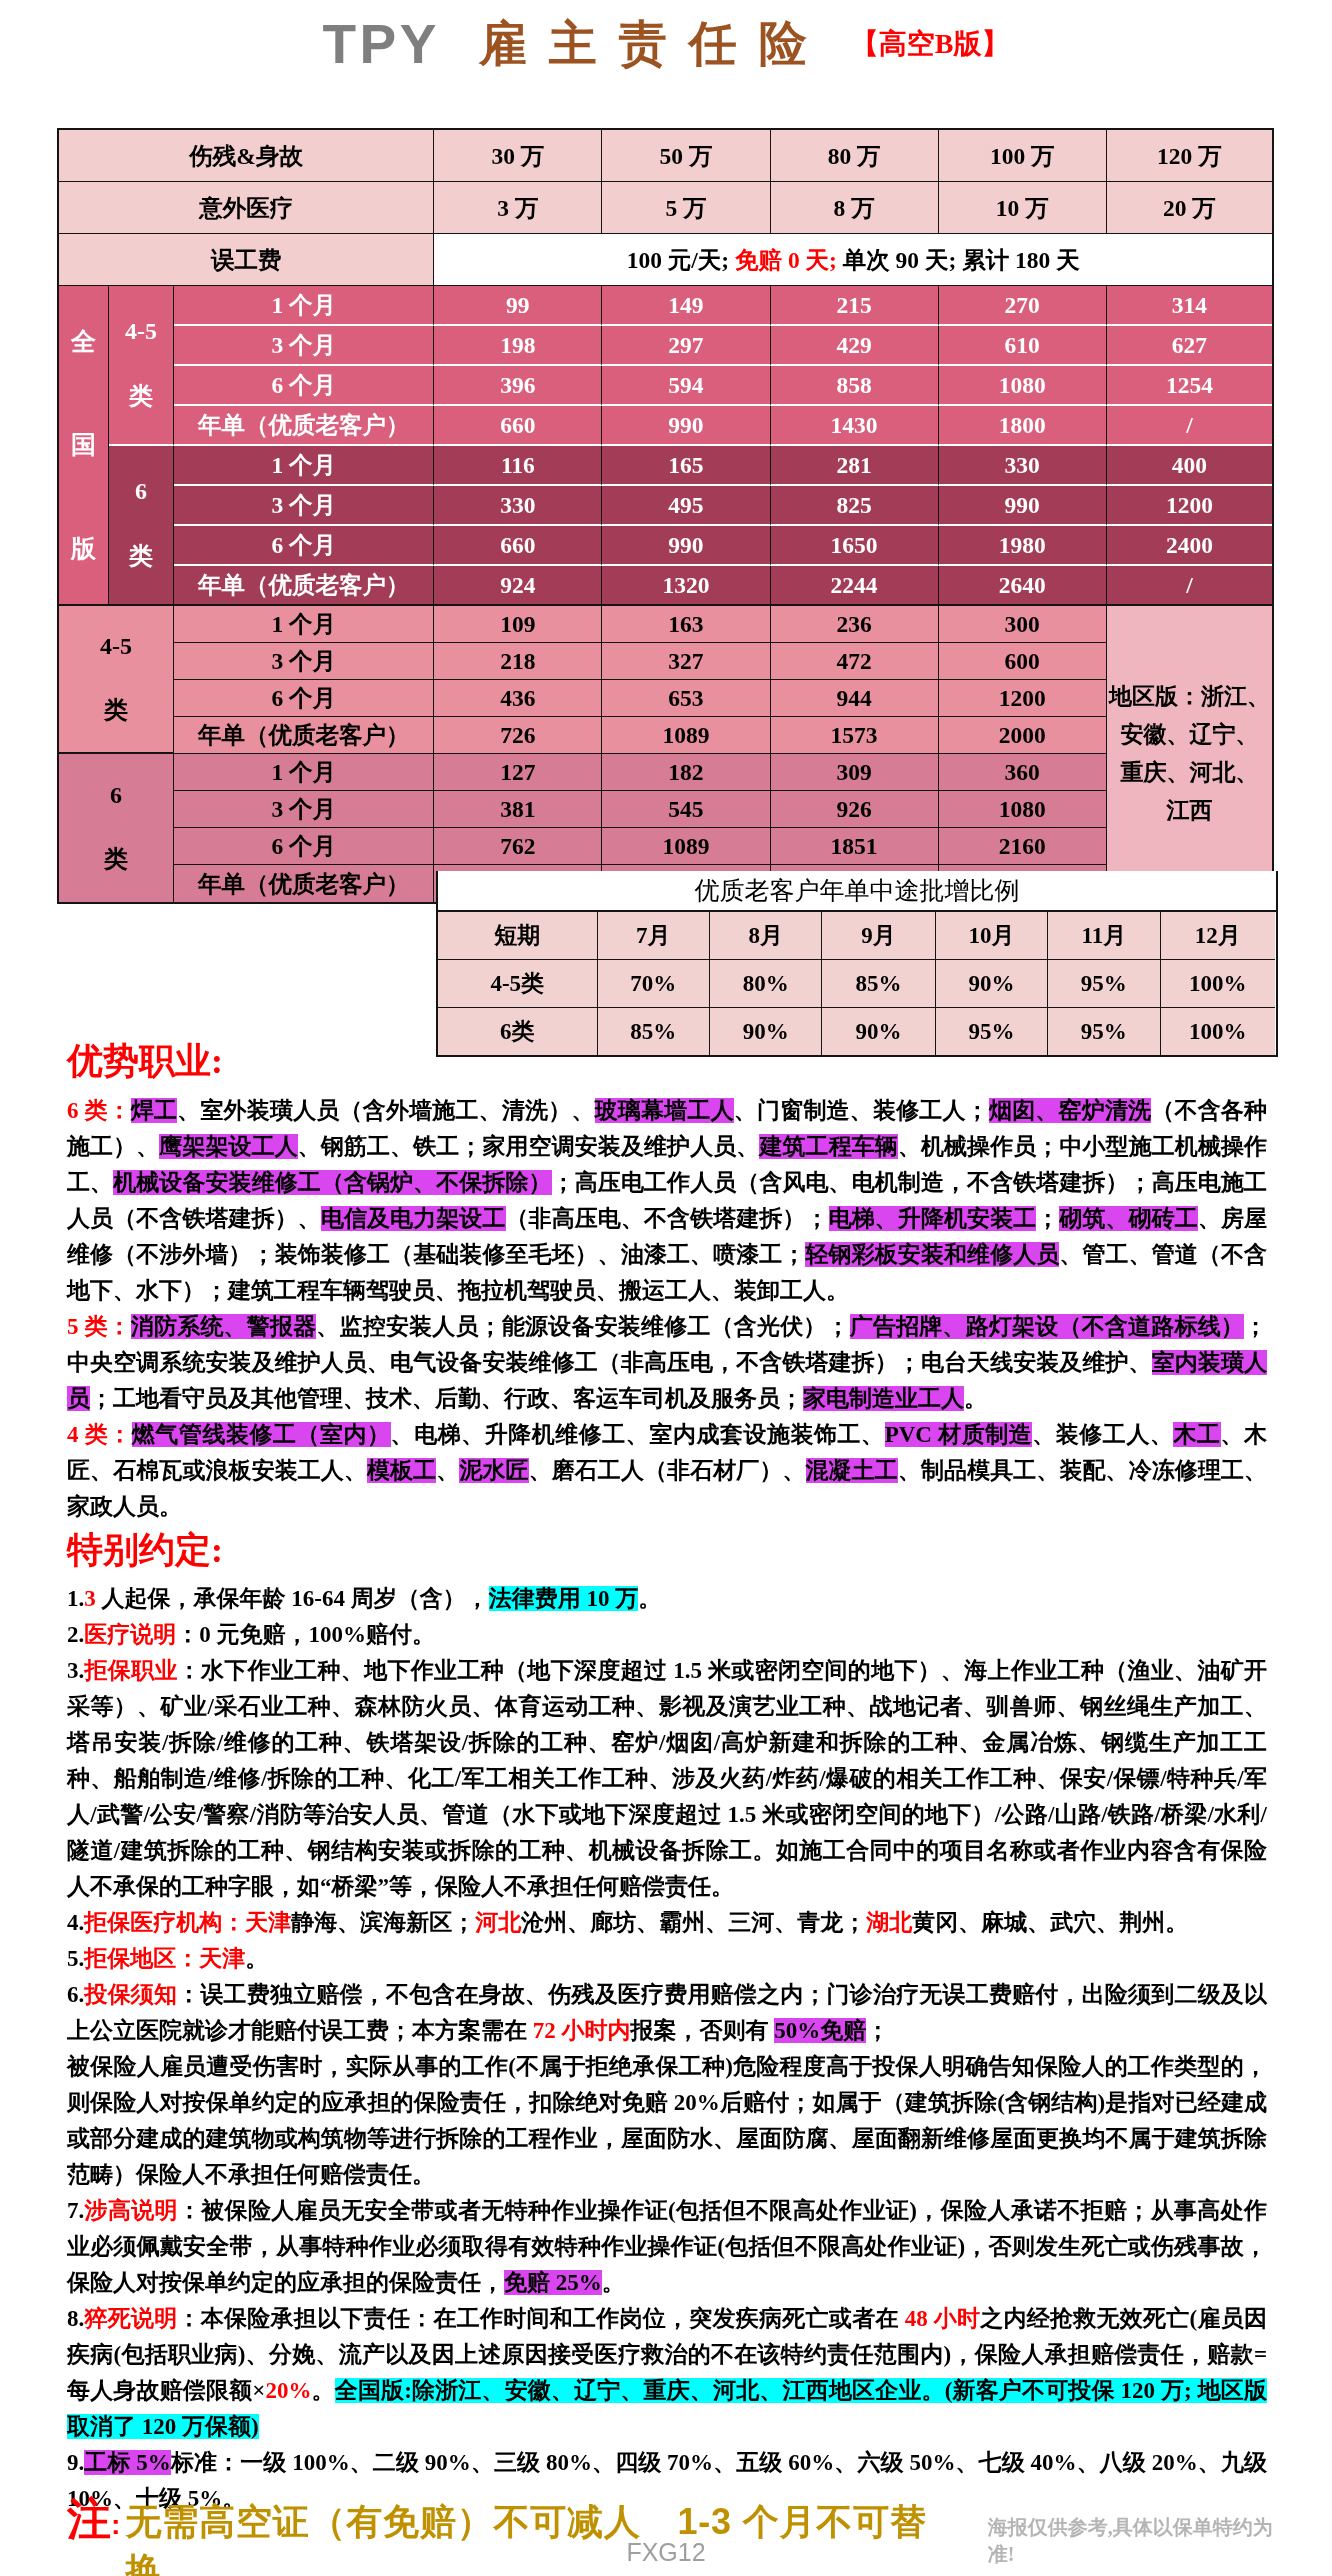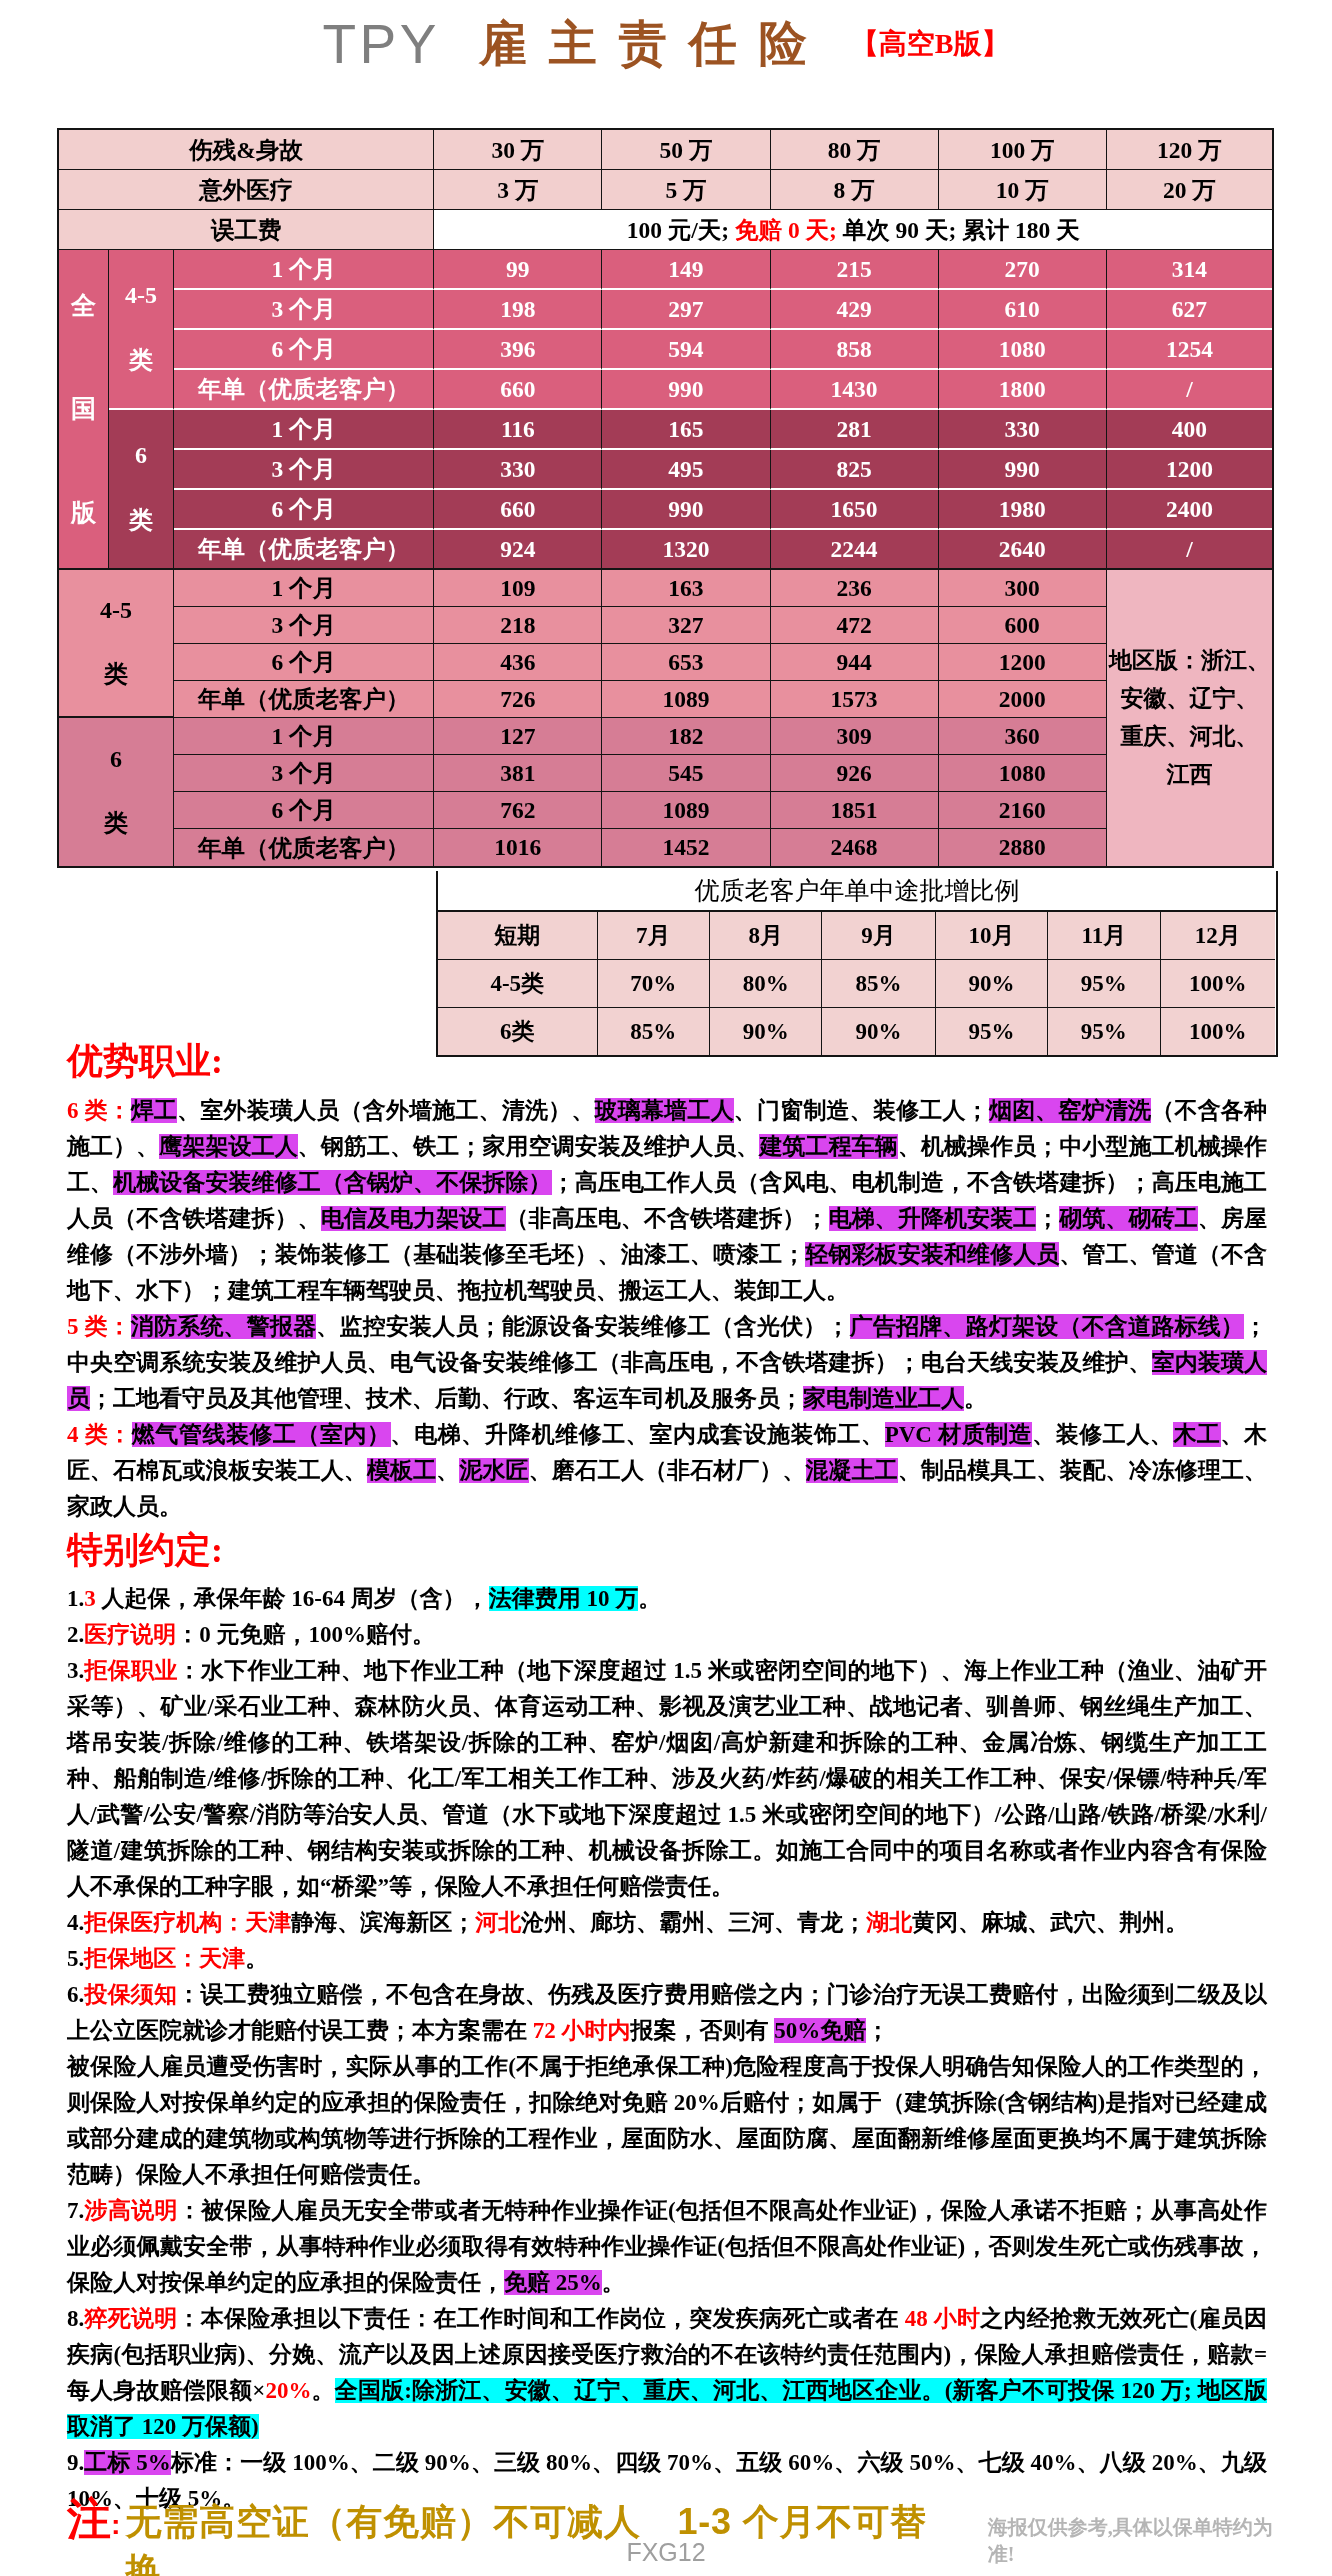--- a/index.html
+++ b/index.html
@@ -2,31 +2,31 @@
 <html style="font-size:13.4px"><head>
 <meta charset="utf-8">
 <style>
   html,body{margin:0;padding:0;}
   body{
     width:1332px;height:2576px;position:relative;background:#ffffff;
     font-family:"Liberation Serif","DejaVu Serif",serif;color:#000;
   }
   
   .title-row{position:absolute;top:11.8px;left:0;width:100%;display:flex;justify-content:center;align-items:center;gap:39px;}
-  .tpy{font-family:"Liberation Sans","DejaVu Sans",sans-serif;font-size:55px;font-weight:400;color:#7f7f7f;letter-spacing:3.4px;}
+  .tpy{font-family:"Liberation Sans","DejaVu Sans",sans-serif;font-size:55px;font-weight:700;color:#7f7f7f;letter-spacing:3.4px;}
   .main-title{font-size:48px;font-weight:900;color:#9C5322;letter-spacing:5px;}
   .badge{font-size:28px;font-weight:900;color:#FF0000;}
   
   .tblwrap{position:absolute;left:57px;top:128px;border:2.5px solid #141414;}
   table.main{border-collapse:separate;border-spacing:0;table-layout:fixed;width:1213px;}
   table.main td{box-sizing:border-box;padding:0;text-align:center;vertical-align:middle;
     border-right:1.7px solid #141414;border-bottom:1.7px solid #141414;font-weight:700;font-size:23.5px;}
   td.noR{border-right:0 !important;}
   td.noB{border-bottom:0 !important;}
-  tr.hr td{height:40px;background:#F2CFCE;}
+  tr.hr td{height:52px;background:#F2CFCE;}
   tr.nr td{height:40px;background:#DA5F7D;color:#fff;border-bottom:2.5px solid #ffffff;}
   tr.nr td.dark, tr.nrEnd td.dark{background:#A33C56;}
   tr.nrEnd td{height:40px;background:#DA5F7D;color:#fff;border-bottom:2.5px solid #141414;}
   tr.rr td{height:37px;background:#E8909E;color:#000;}
   tr.rr td.rdk, tr.rrEnd td.rdk{background:#D67D95;}
   tr.rrEnd td{height:37px;background:#E8909E;color:#000;border-bottom:0;}
   td.bB{border-bottom:2.5px solid #141414 !important;}
   td.whitecell{background:#ffffff !important;color:#000;}
   td.sidecell{background:#EFB6C0 !important;color:#FF0000;border-bottom:0 !important;}
   td.sidecell div{line-height:38px;font-size:23px;font-weight:700;}

